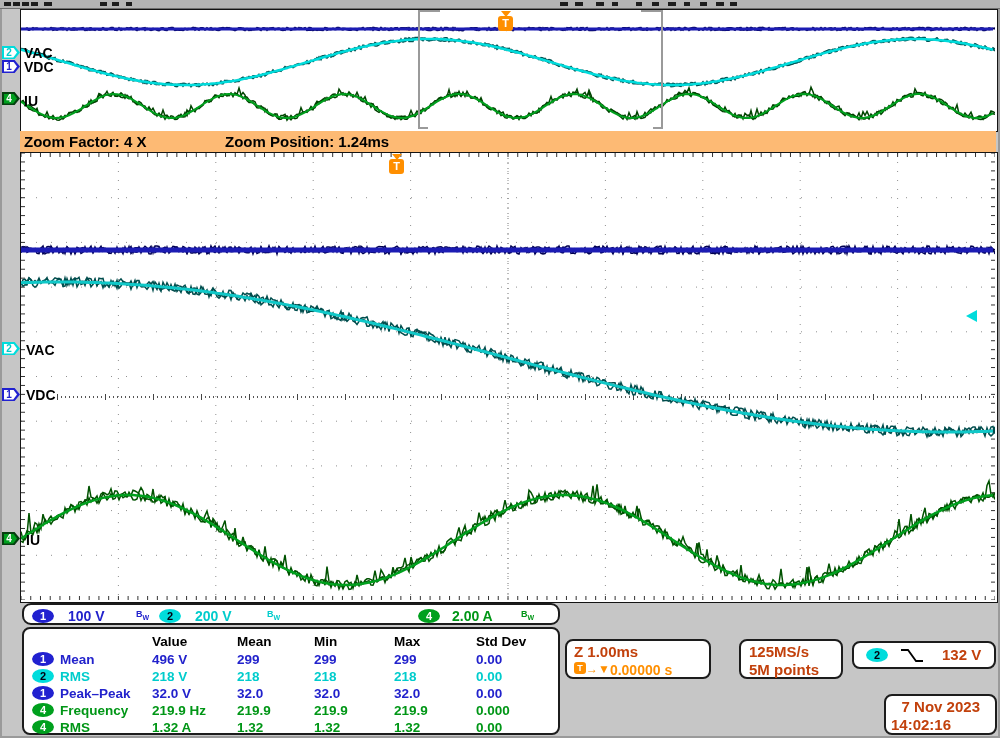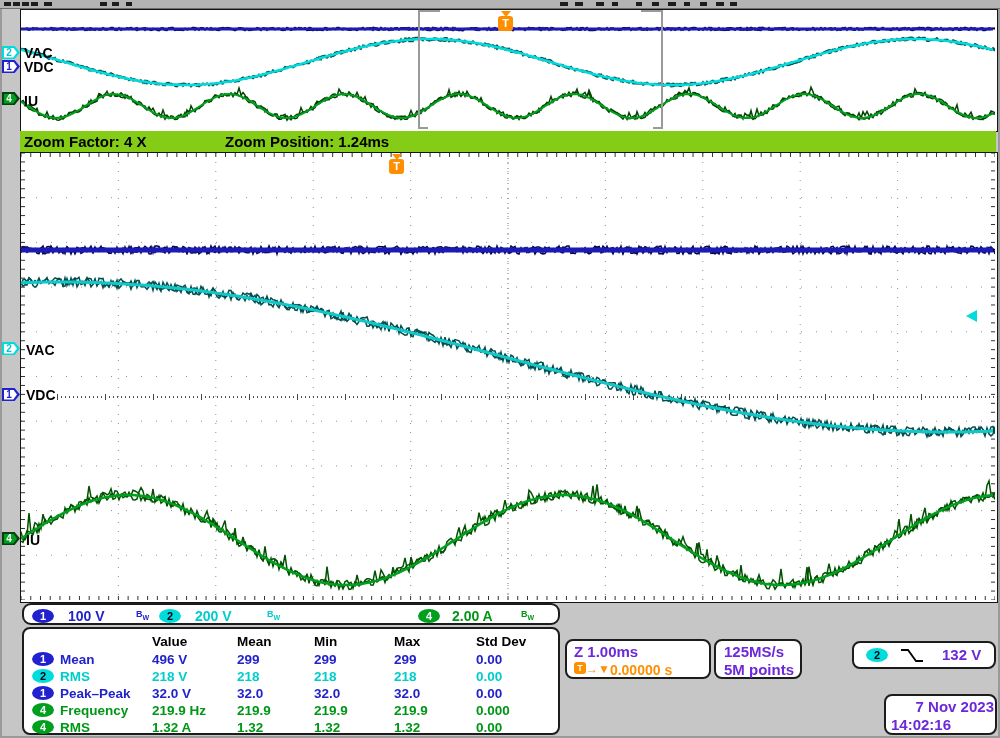--- a/index.html
+++ b/index.html
@@ -26,21 +26,21 @@
   .tflag{position:absolute;width:15px;height:15px;background:#ff8f00;border-radius:3px;
        color:#fff;font-weight:bold;font-size:11px;text-align:center;line-height:15px}
   .tri-left{position:absolute;width:0;height:0;border-top:6px solid transparent;
        border-bottom:6px solid transparent;border-right:11px solid #00dcdc}
   .zline{position:absolute;background:#9a9a9a}
   .smudge{position:absolute;background:#1d1d1d;top:2px;height:4px}
   .bw{font-size:9px;font-weight:bold}
   .bw sub{font-size:7px}
   .hdr{position:absolute;font-weight:bold;font-size:13.5px;color:#000}
   .cell{position:absolute;font-weight:bold;font-size:13.5px;white-space:nowrap}
-  .statustxt{font-weight:bold;font-size:15px;color:#6d28d9;white-space:nowrap}
+  .statustxt{font-weight:bold;font-size:15px;color:#c2410c;white-space:nowrap}
   .orange{color:#ff8f00}
 </style>
 </head>
 <body>
 
 <div class="abs" style="left:0;top:0;width:1000px;height:8px;background:#b4b4b4;border-bottom:1px solid #6f6f6f">
   <div id="smudges">
       <div class="smudge" style="left: 4px; width: 7px;"></div>
       <div class="smudge" style="left: 13px; width: 7px;"></div>
       <div class="smudge" style="left: 22px; width: 7px;"></div>
@@ -97,21 +97,21 @@
   </div>
 <div class="ptr" style="left:2px;top:60px;background:#2121d0">
   <div class="in"></div>
     <span class="n t1">1</span>
   </div>
 <div class="ptr" style="left:2px;top:92px;background:#063f10">
   <div class="in" style="background:#00a01e"></div>
     <span class="n" style="color:#fff">4</span>
   </div>
 
-<div class="abs" style="left:20px;top:131px;width:976px;height:26px;background:#84cc16">
+<div class="abs" style="left:20px;top:131px;width:976px;height:26px;background:#fdba74">
   <div class="lbl" style="left:4px;top:3px;font-size:15px">Zoom Factor: 4 X</div>
   <div class="lbl" style="left:205px;top:3px;font-size:15px">Zoom Position: 1.24ms</div>
 </div>
 
 <div class="panel" style="left:20px;top:152px;width:976px;height:449px">
   <svg id="grid-svg" width="974" height="447" style="position:absolute;left:0;top:0">
       <line x1="97.4" y1="0" x2="97.4" y2="447" stroke="#909090" stroke-width="1" stroke-dasharray="1 8"></line>
       <line x1="194.8" y1="0" x2="194.8" y2="447" stroke="#909090" stroke-width="1" stroke-dasharray="1 8"></line>
       <line x1="292.2" y1="0" x2="292.2" y2="447" stroke="#909090" stroke-width="1" stroke-dasharray="1 8"></line>
       <line x1="389.6" y1="0" x2="389.6" y2="447" stroke="#909090" stroke-width="1" stroke-dasharray="1 8"></line>
@@ -541,29 +541,29 @@
     </div>
 </div>
 
 <div class="box" style="left:565px;top:639px;width:146px;height:40px">
   <div class="abs statustxt" style="left:7px;top:2px">Z 1.00ms</div>
   <div class="abs" style="left:7px;top:21px;height:14px">
     <span class="tflag" style="position:static;display:inline-block;width:12px;height:12px;line-height:12px;font-size:9px;vertical-align:top">T</span><span class="statustxt orange" style="font-size:12px;vertical-align:top">→</span><span class="statustxt orange" style="font-size:12px;vertical-align:top">▼</span><span class="statustxt orange" style="font-size:14px;vertical-align:top">0.00000 s</span>
   </div>
 </div>
 
-<div class="box" style="left:714px;top:639px;width:88px;height:40px">
+<div class="box" style="left:739px;top:639px;width:104px;height:40px">
   <div class="abs statustxt" style="left:8px;top:2px">125MS/s</div>
   <div class="abs statustxt" style="left:8px;top:20px">5M points</div>
 </div>
 
 <div class="box" style="left:852px;top:641px;width:144px;height:28px">
   <span class="badge b2 abs" style="left:12px;top:5px">2</span>
   <svg class="abs" style="left:46px;top:5px" width="24" height="15">
     <path d="M1,2 H8 L16,13 H23" fill="none" stroke="#000" stroke-width="1.8"></path>
   </svg>
   <span class="abs statustxt" style="left:88px;top:3px">132 V</span>
 </div>
 
 <div class="box" style="left:884px;top:694px;width:113px;height:41px">
-  <div class="abs statustxt" style="right:1px;top:2px">7 Nov 2023</div>
+  <div class="abs statustxt" style="right:15px;top:2px">7 Nov 2023</div>
   <div class="abs statustxt" style="left:5px;top:20px">14:02:16</div>
 </div>
 
 </body></html>

